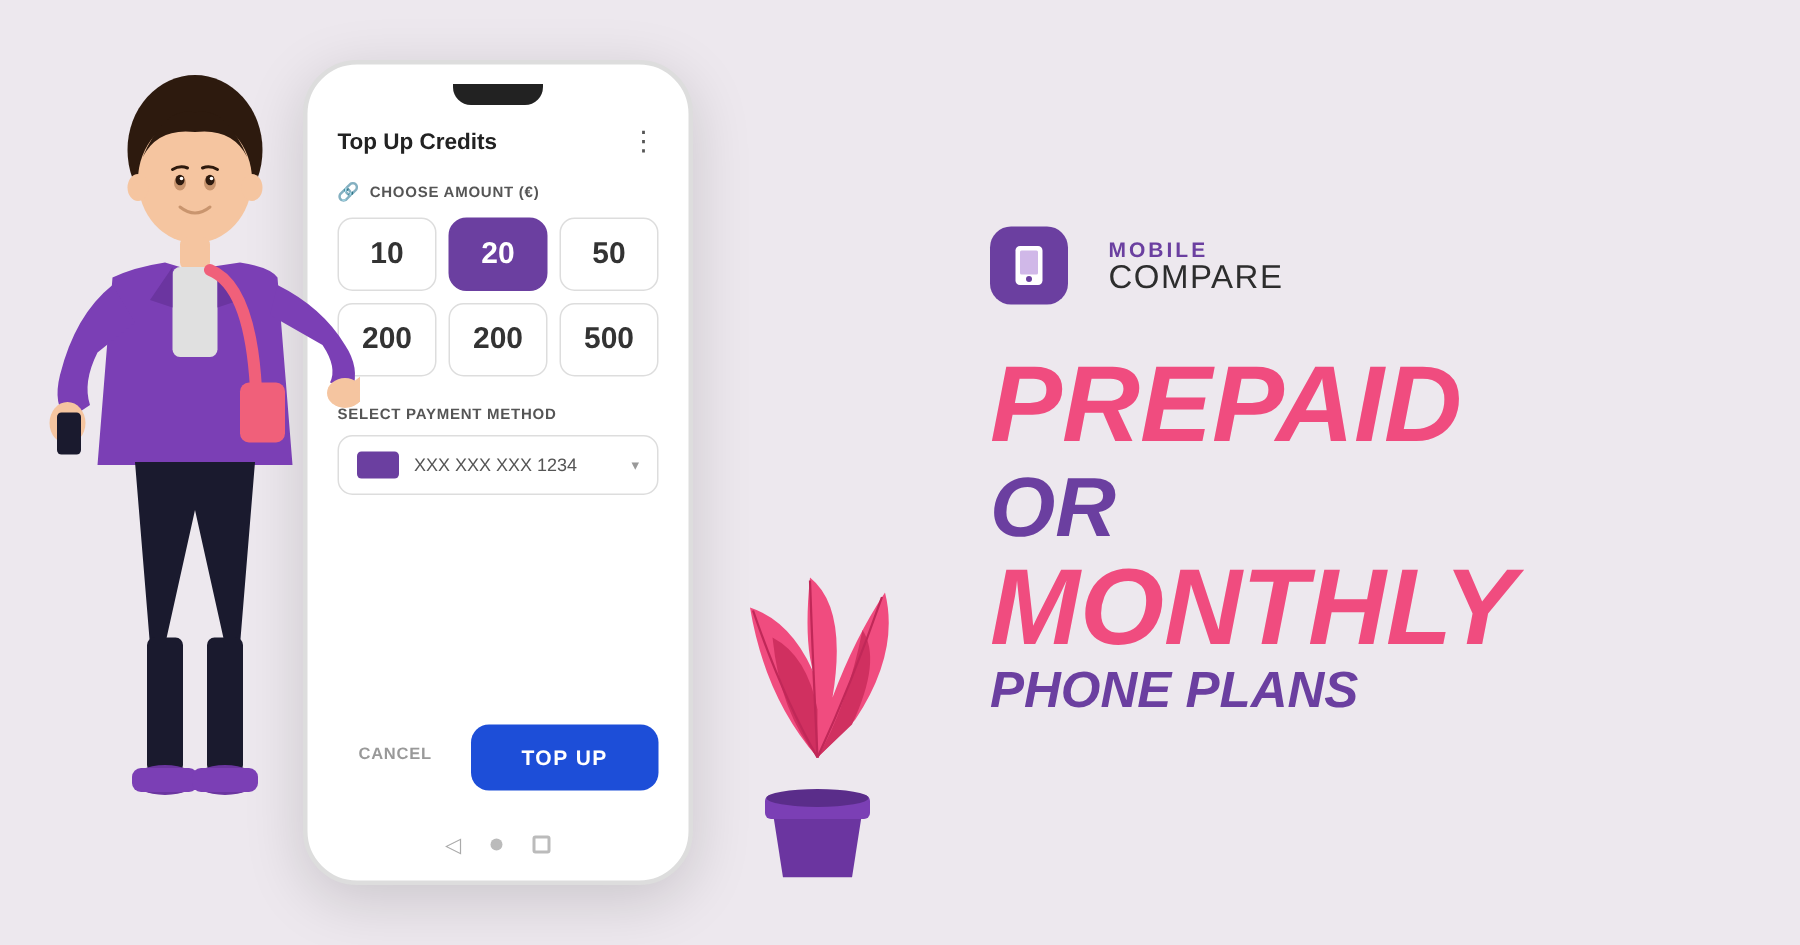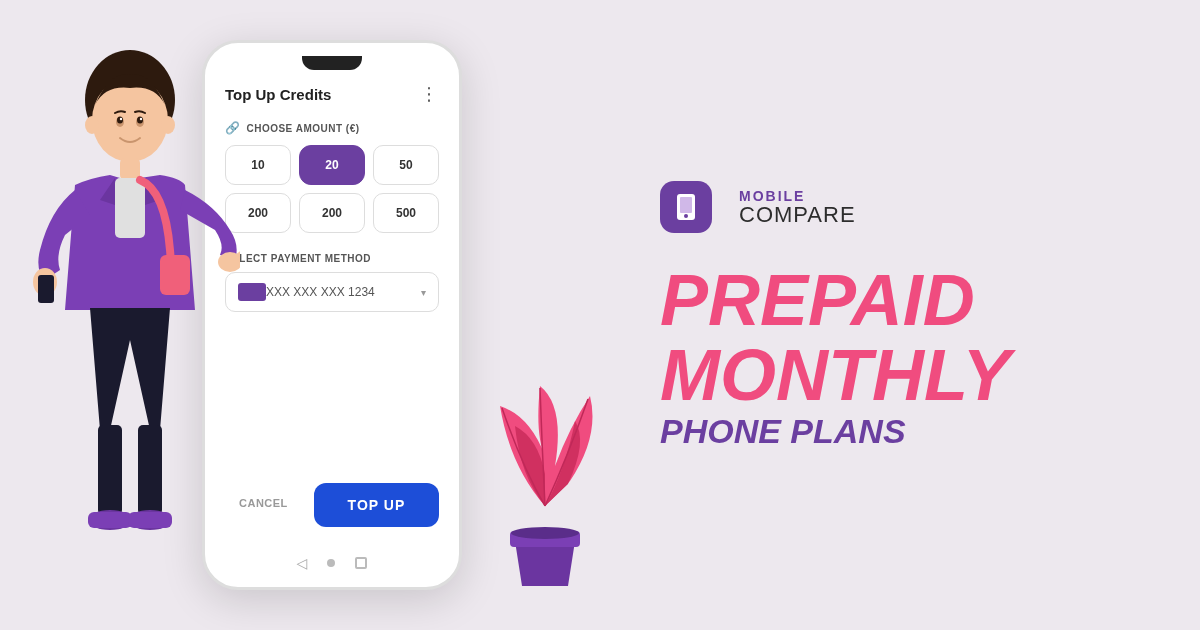--- a/index.html
+++ b/index.html
@@ -127,21 +127,21 @@
       grid-template-columns: repeat(3, 1fr);
       gap: 8px;
       margin-bottom: 20px;
     }
 
     .amount-btn {
       background: white;
       border: 1.5px solid #ddd;
       border-radius: 10px;
       padding: 12px 8px;
-      font-size: 12px;
+      font-size: 20px;
       font-weight: 600;
       color: #333;
       text-align: center;
       cursor: pointer;
     }
 
     .amount-btn.selected {
       background: #6b3fa0;
       border-color: #6b3fa0;
       color: white;
@@ -156,20 +156,21 @@
       text-transform: uppercase;
       margin-bottom: 8px;
     }
 
     .payment-select {
       border: 1.5px solid #ddd;
       border-radius: 10px;
       padding: 10px 12px;
       display: flex;
       align-items: center;
+      gap: 10px;
       margin-bottom: 20px;
     }
 
     .card-color-block {
       width: 28px;
       height: 18px;
       background: #6b3fa0;
       border-radius: 3px;
       flex-shrink: 0;
     }
@@ -501,19 +502,20 @@
         </svg>
       </div>
       <div class="brand-text">
         <span class="brand-mobile">MOBILE</span>
         <span class="brand-compare">COMPARE</span>
       </div>
     </div>
 
     <div class="headline">
       <span class="headline-prepaid">PREPAID</span>
+      <span class="headline-or">OR</span>
       <span class="headline-monthly">MONTHLY</span>
       <span class="headline-plans">PHONE PLANS</span>
     </div>
 
   </div>
 
 </div>
 
 </body></html>

